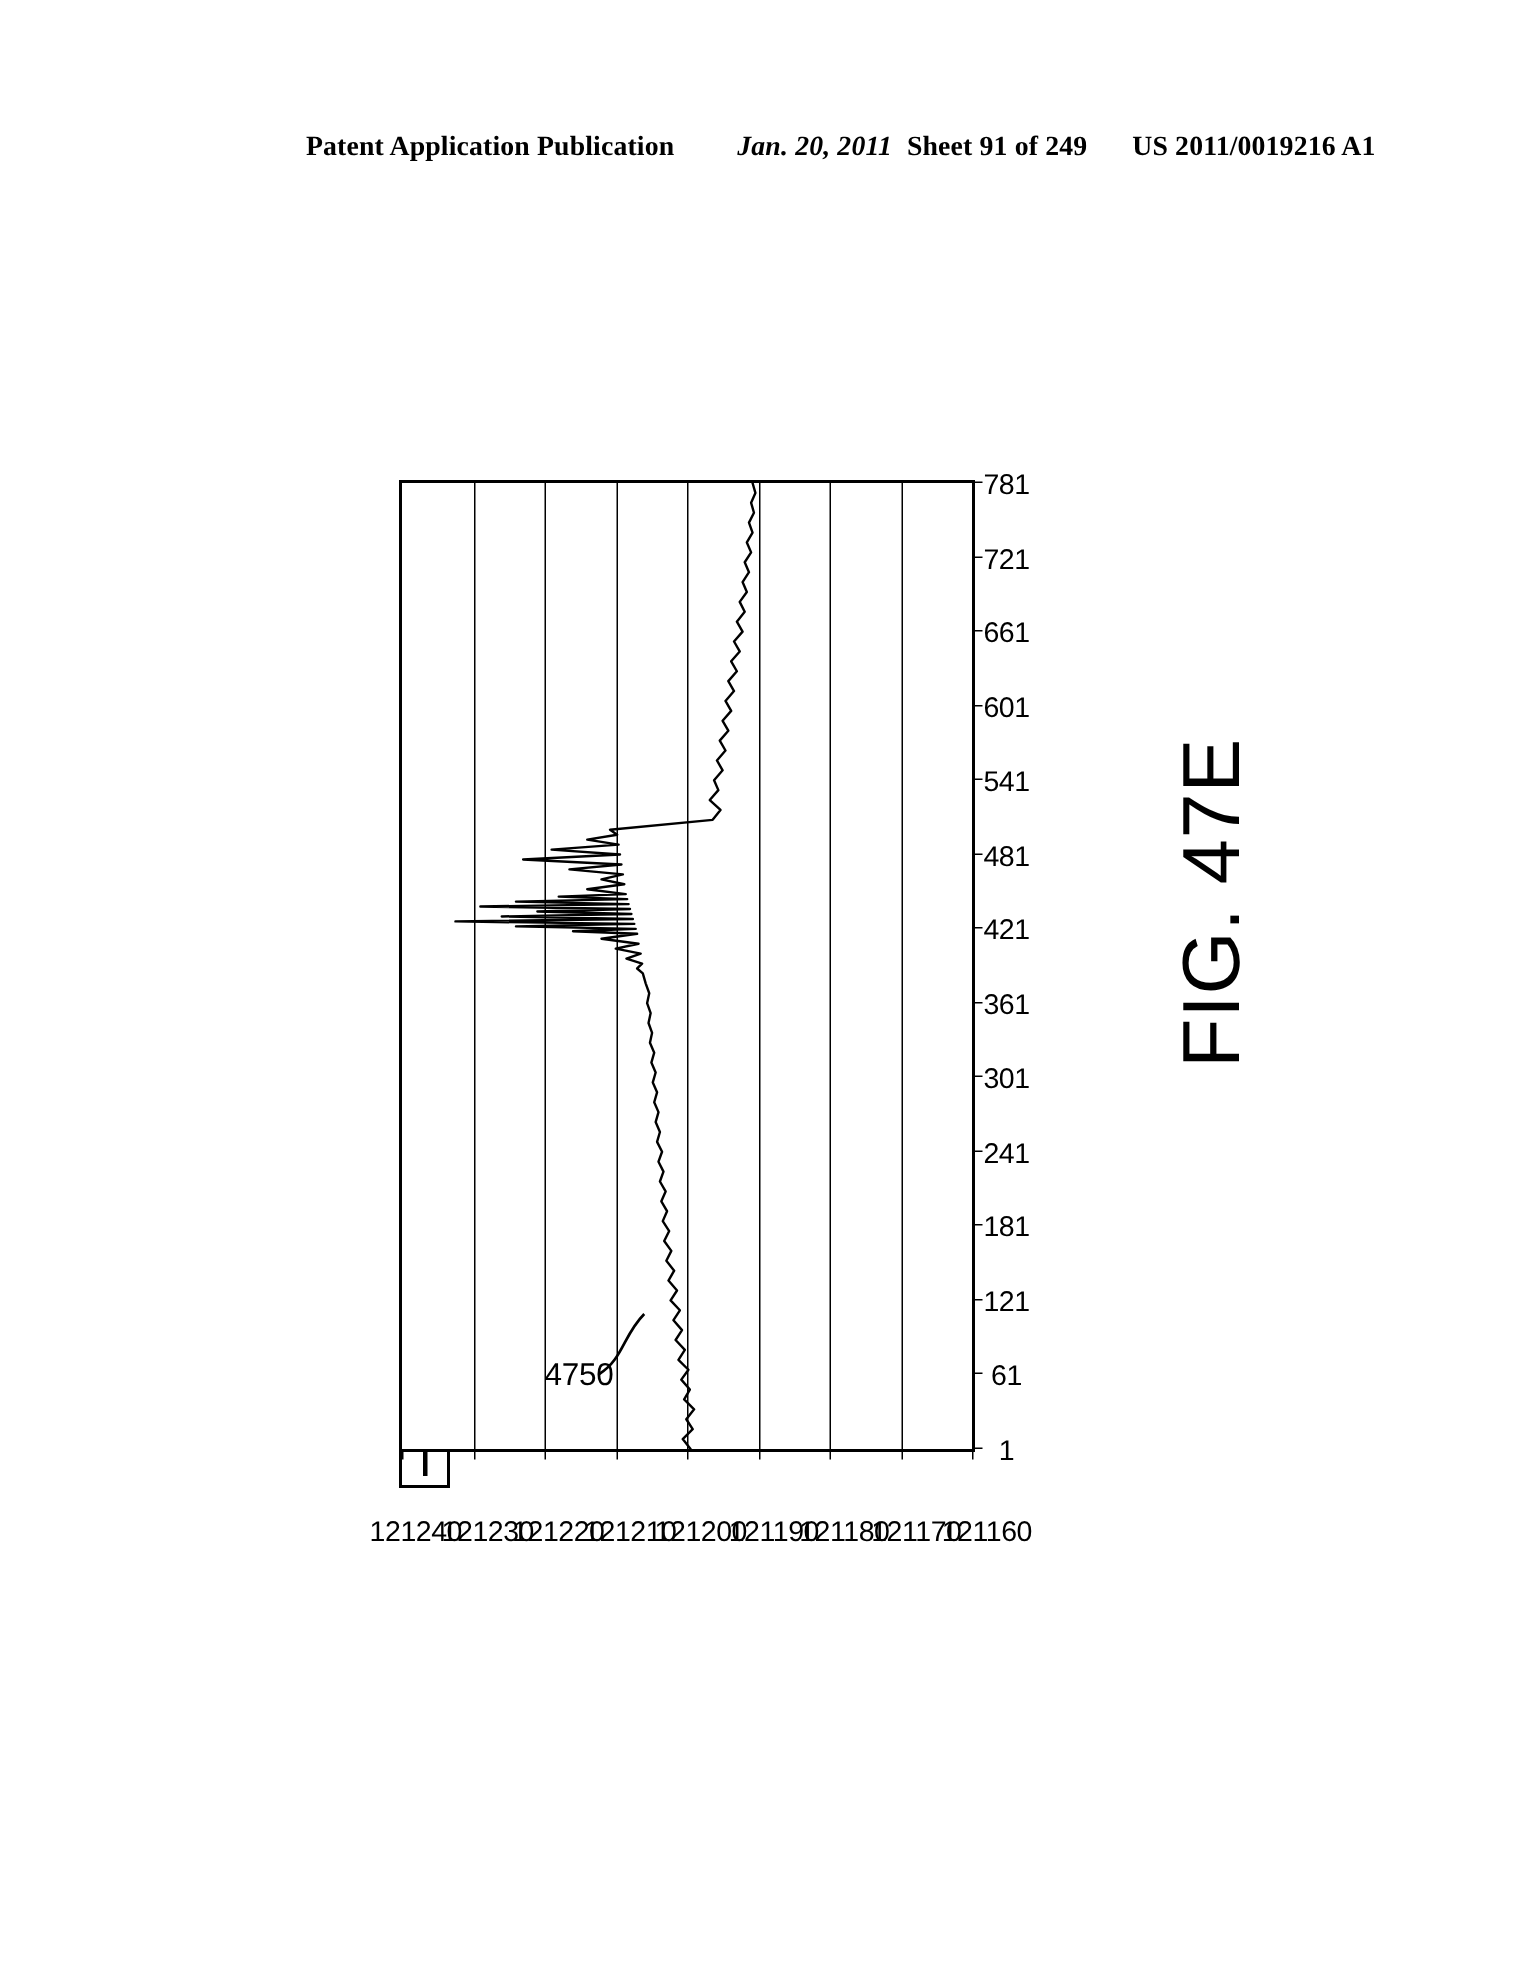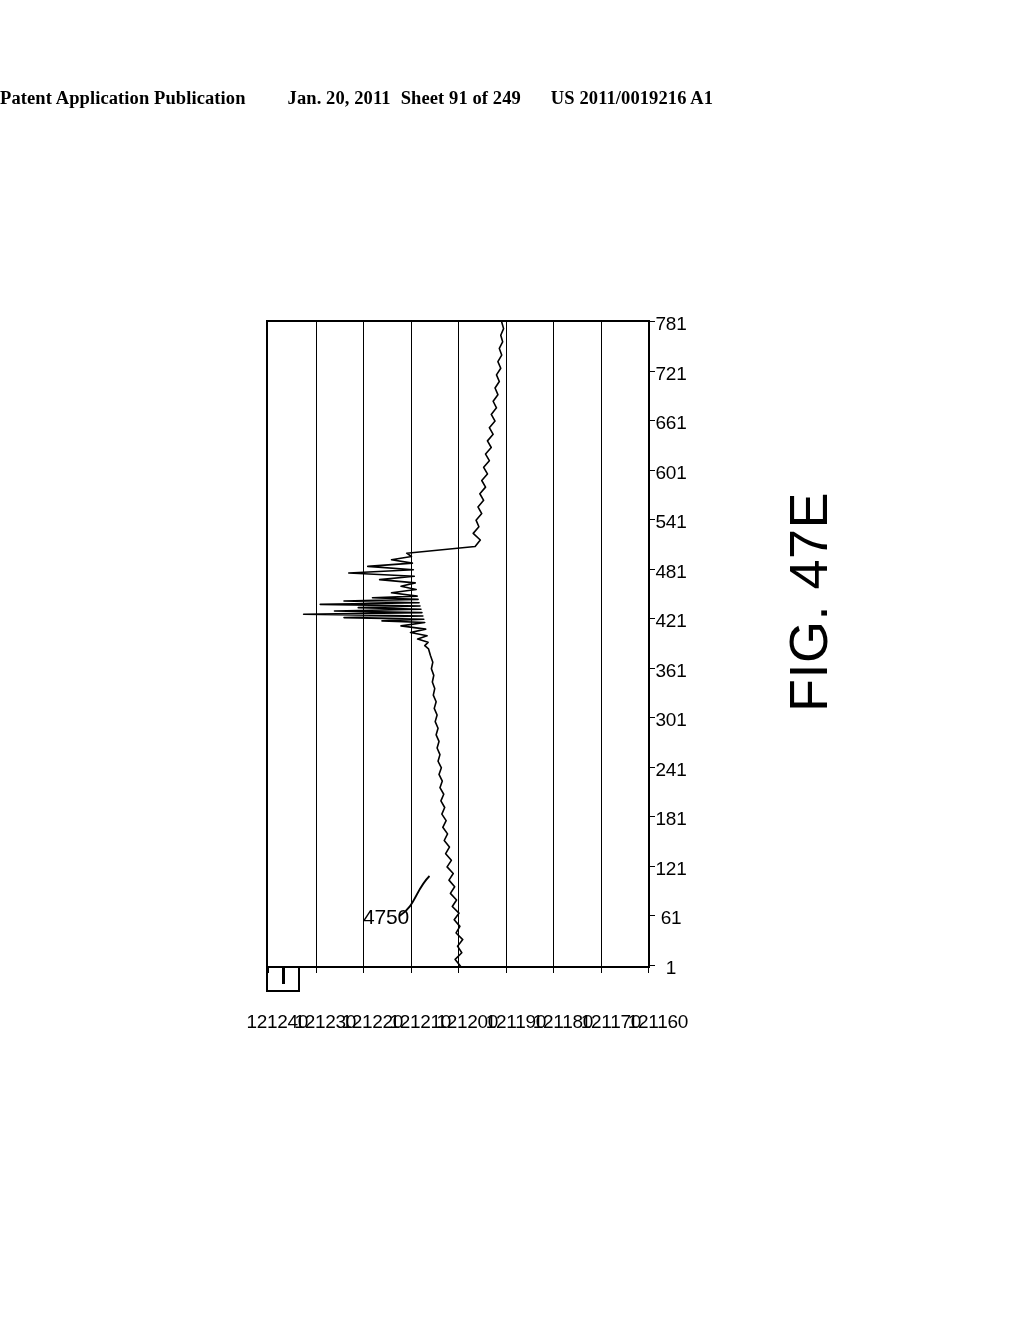--- a/index.html
+++ b/index.html
@@ -17,30 +17,30 @@
 
   
   #page-header {
     position: absolute;
     left: 0;
     top: 88px;
     width: 917px;
     height: 26px;
     display: flex;
     align-items: baseline;
-    justify-content: flex-start;
+    justify-content: flex-end;
     font-family: "Liberation Serif", serif;
     font-weight: bold;
     font-size: 18.5px;
     color: #000;
     letter-spacing: 0.1px;
     white-space: nowrap;
   }
   #page-header .hdr-pub   { margin-right: 42px; }
-  #page-header .hdr-date  { margin-right: 10px; }
+  #page-header .hdr-date  { margin-right: 10px; font-style: italic; }
   #page-header .hdr-sheet { margin-right: 30px; }
   #page-header .hdr-num   { }
 
   
   #figure-area {
     position: absolute;
     left: 0;
     top: 0;
     width: 1024px;
     height: 1320px;

